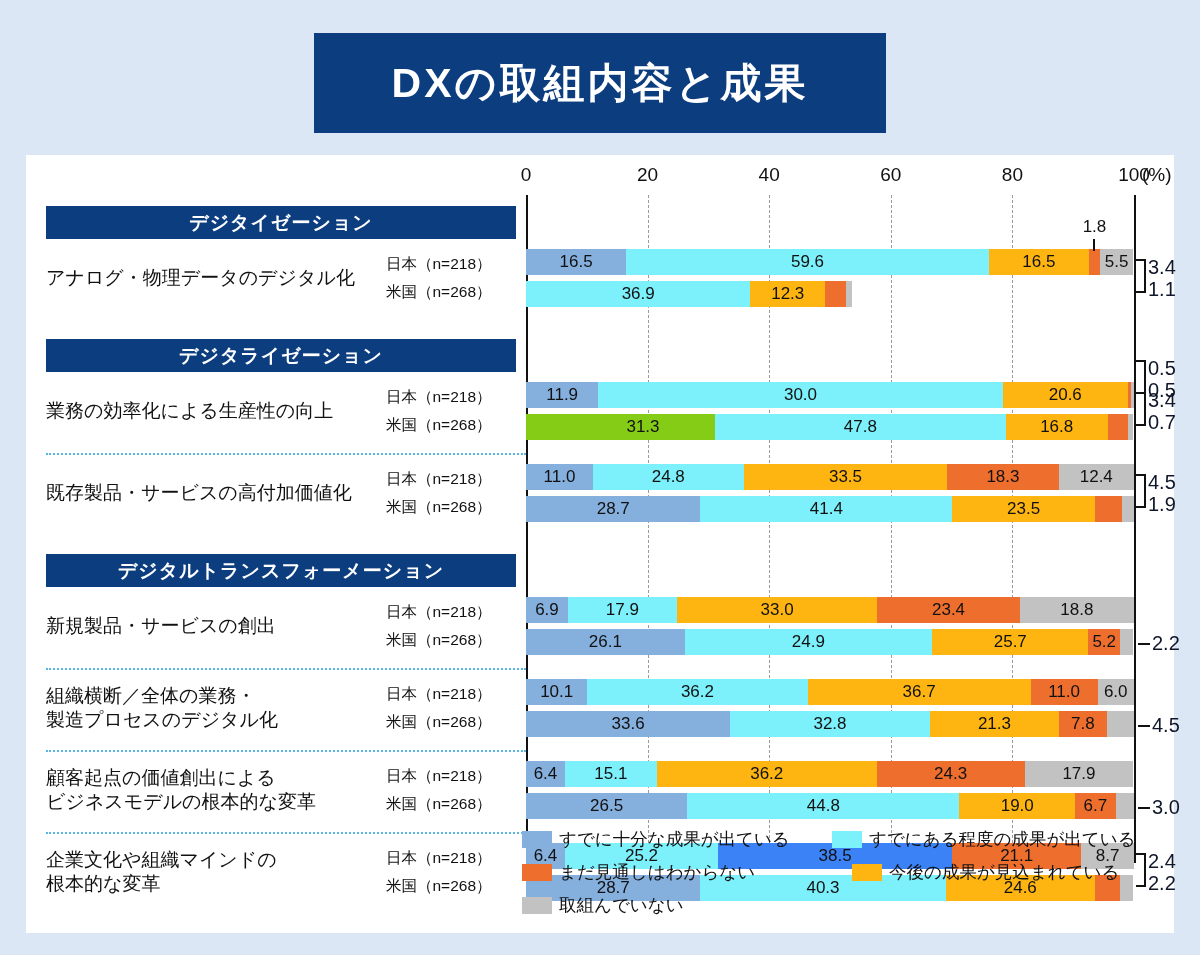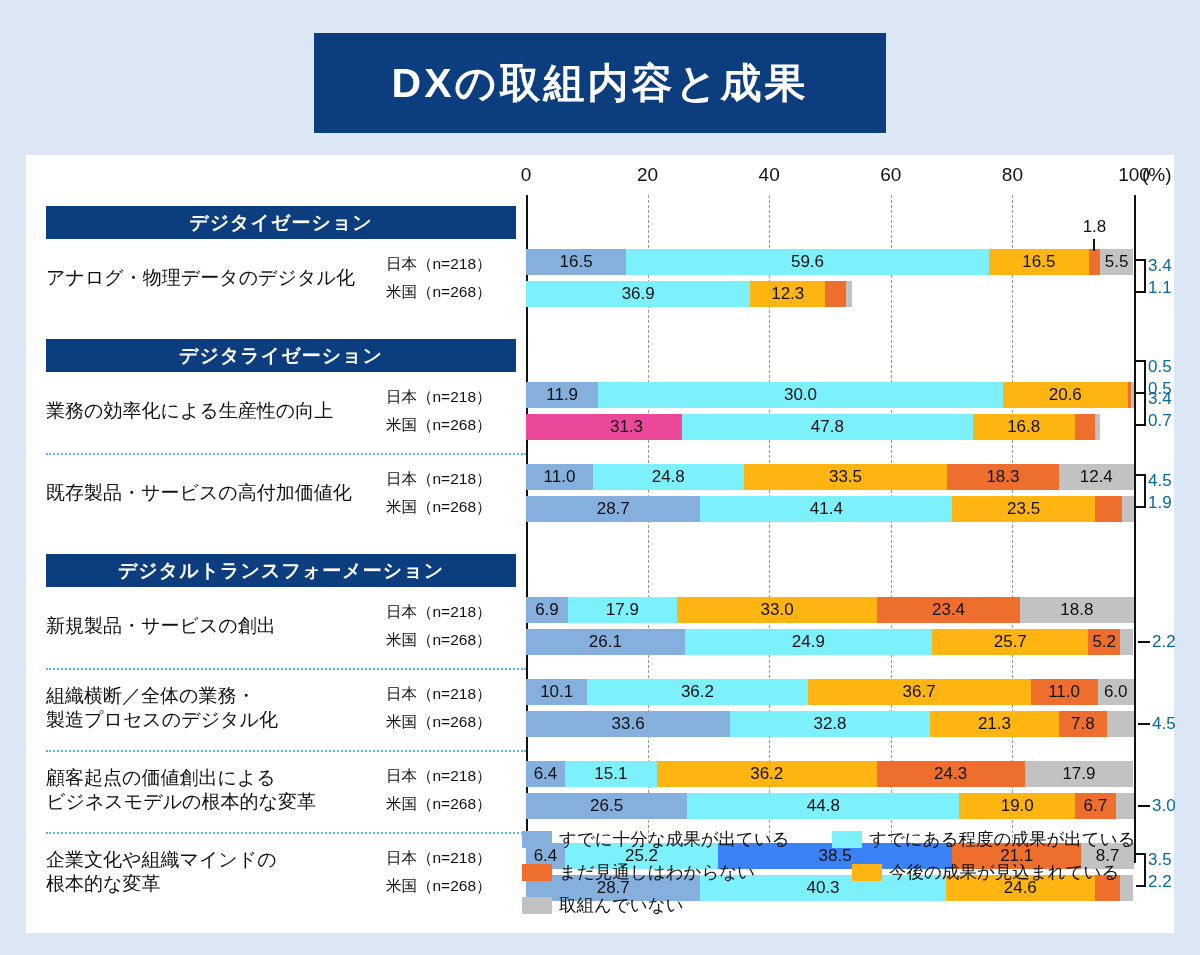--- a/index.html
+++ b/index.html
@@ -111,21 +111,21 @@
     height: 100%;
     display: flex; align-items: center; justify-content: center;
     font-size: 17px; color: #111;
     overflow: visible; white-space: nowrap;
     position: relative;
   }
 
   
   .outside {
     position: absolute;
-    font-size: 17px; color: #0369a1; white-space: nowrap;
+    font-size: 20px; color: #0f172a; white-space: nowrap;
     display: flex; align-items: center;
   }
   .leader {
     display: inline-block;
     width: 12px; height: 2px; background: #111;
     margin-right: 2px;
   }
   .bracket {
     position: absolute;
     border: 2px solid #111;
@@ -272,21 +272,21 @@
           <div class="seg" style="width: 72.352px; background: rgb(133, 175, 221);">11.9</div>
           <div class="seg" style="width: 404.32px; background: rgb(124, 240, 251);">30.0</div>
           <div class="seg" style="width: 125.248px; background: rgb(255, 181, 17);">20.6</div>
           <div class="seg" style="width: 3.04px; background: rgb(238, 111, 45);"></div>
           <div class="seg" style="width: 3.04px; background: rgb(194, 194, 194);"></div>
         </div>
         <div class="bracket" style="left: 1110px; top: 205px; height: 34px;"></div>
         <div class="outside" style="left: 1122px; top: 202px;">0.5</div>
         <div class="outside" style="left: 1122px; top: 224px;">0.5</div>
         <div class="bar-row" style="top: 259px;">
-          <div class="seg" style="width: 156px; background: #ec4899; padding-left: 45px;">31.3</div>
+          <div class="seg" style="width: 189px; background: #84cc16; padding-left: 45px;">31.3</div>
           <div class="seg" style="width: 290.624px; background: rgb(124, 240, 251);">47.8</div>
           <div class="seg" style="width: 102.144px; background: rgb(255, 181, 17);">16.8</div>
           <div class="seg" style="width: 20.672px; background: rgb(238, 111, 45);"></div>
           <div class="seg" style="width: 4.256px; background: rgb(194, 194, 194);"></div>
         </div>
         <div class="bracket" style="left: 1110px; top: 237px; height: 34px;"></div>
         <div class="outside" style="left: 1122px; top: 234px;">3.4</div>
         <div class="outside" style="left: 1122px; top: 256px;">0.7</div>
         <div class="bar-row" style="top: 309px;">
           <div class="seg" style="width: 66.88px; background: rgb(133, 175, 221);">11.0</div>
@@ -358,21 +358,21 @@
           <div class="seg" style="width: 52.896px; background: rgb(194, 194, 194);">8.7</div>
         </div>
         <div class="bar-row" style="top: 720px;">
           <div class="seg" style="width: 174.496px; background: rgb(133, 175, 221);">28.7</div>
           <div class="seg" style="width: 245.024px; background: rgb(124, 240, 251);">40.3</div>
           <div class="seg" style="width: 149.568px; background: rgb(255, 181, 17);">24.6</div>
           <div class="seg" style="width: 24.928px; background: rgb(238, 111, 45);"></div>
           <div class="seg" style="width: 13.376px; background: rgb(194, 194, 194);"></div>
         </div>
         <div class="bracket" style="left: 1110px; top: 698px; height: 34px;"></div>
-        <div class="outside" style="left: 1122px; top: 695px;">3.5</div>
+        <div class="outside" style="left: 1122px; top: 695px;">2.4</div>
         <div class="outside" style="left: 1122px; top: 717px;">2.2</div>
       </div>
     <div class="legend" id="legend">
         <div class="legend-item">
           <span class="swatch" style="background: rgb(133, 175, 221);"></span>
           <span>すでに十分な成果が出ている</span>
         </div>
         <div class="legend-item wide">
           <span class="swatch" style="background: rgb(124, 240, 251);"></span>
           <span>すでにある程度の成果が出ている</span>

